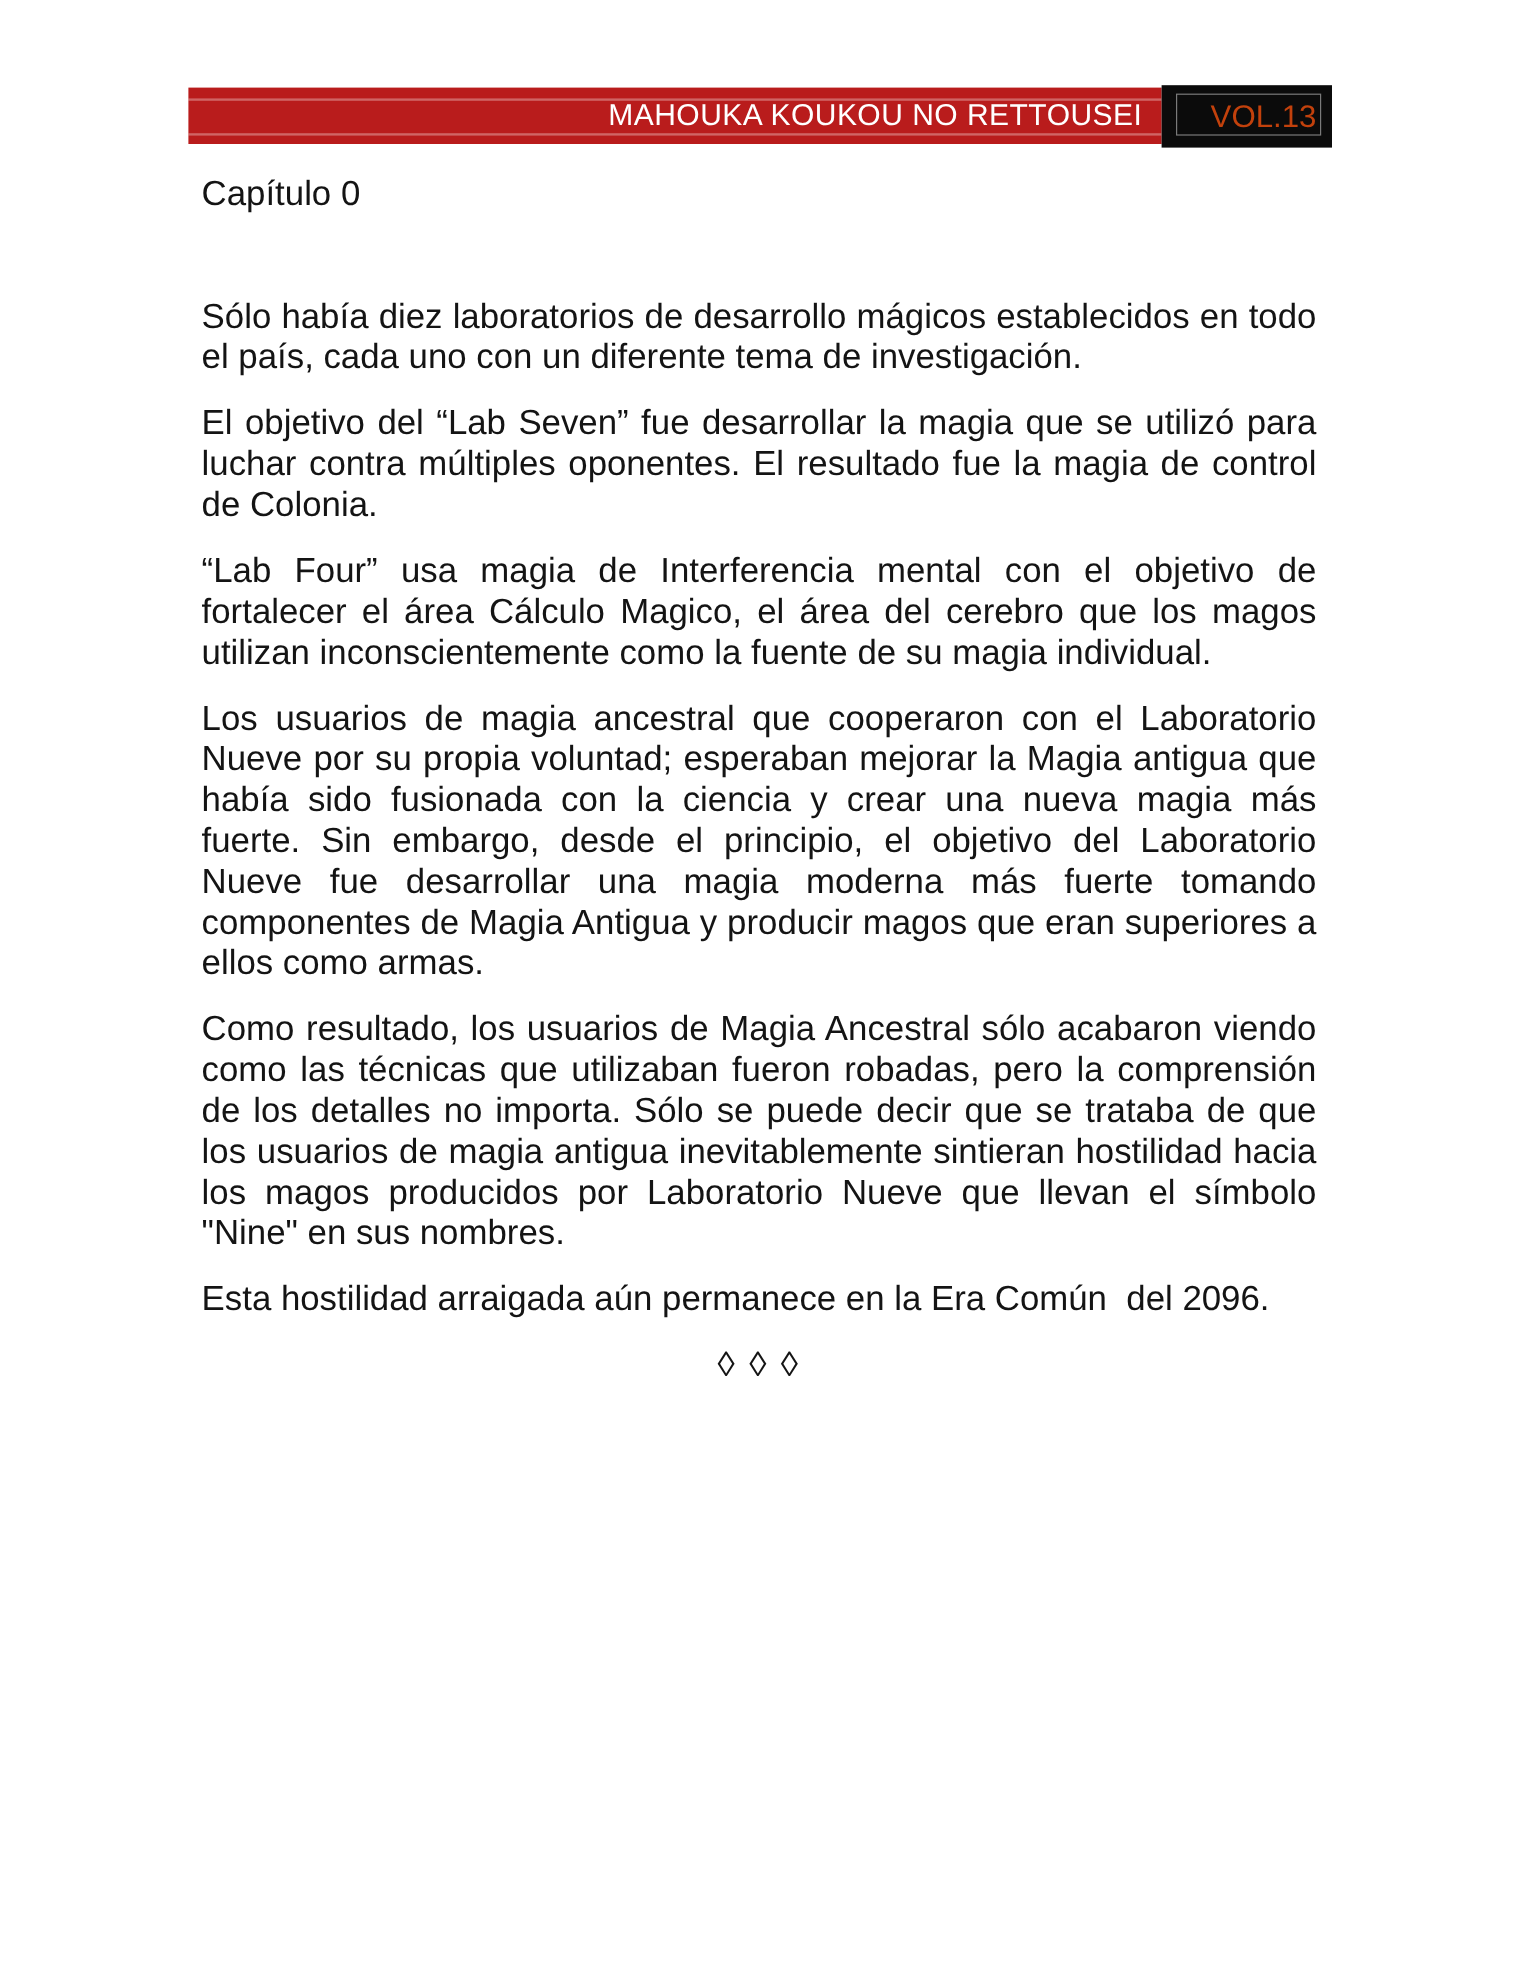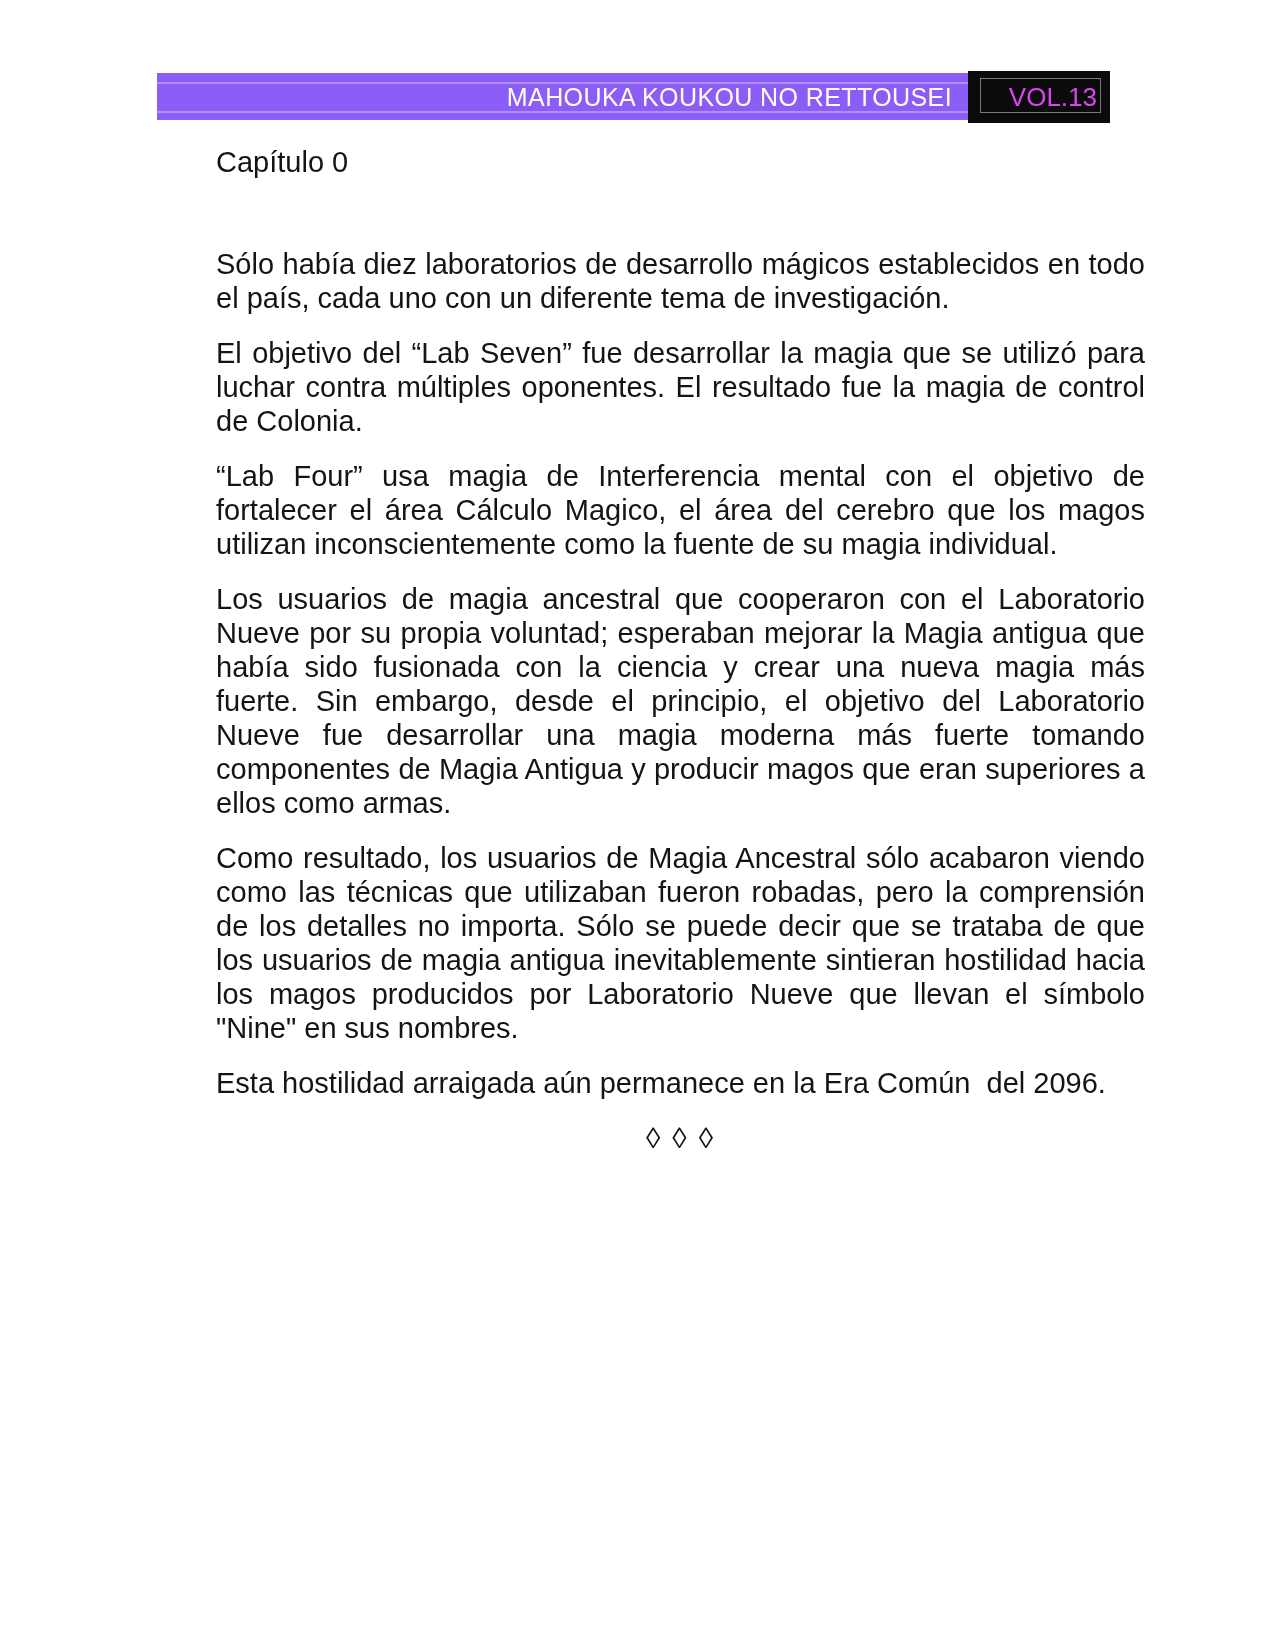--- a/index.html
+++ b/index.html
@@ -23,21 +23,21 @@
     top: 73px;
     left: 157px;
     width: 953px;
     display: flex;
     align-items: flex-start;
   }
   .header-purple {
     position: relative;
     flex: 1 1 auto;
     height: 47px;
-    background: #8b5cf6;
+    background: #b91c1c;
   }
   .header-rule {
     position: absolute;
     left: 0;
     right: 0;
     height: 2px;
     background: rgba(255, 255, 255, 0.32);
   }
   .header-rule.top { top: 9px; }
   .header-rule.bottom { bottom: 7px; }
@@ -65,34 +65,33 @@
     left: 12px;
     right: 9px;
     bottom: 10px;
     border: 1px solid #7a7a7a;
   }
   .header-volume {
     position: absolute;
     right: 13px;
     top: 50%;
     transform: translateY(-50%);
-    color: #d946ef;
+    color: #c2410c;
     font-size: 26px;
     white-space: nowrap;
   }
 
   
   .content {
     position: absolute;
     top: 145px;
     left: 168px;
     width: 929px;
     font-size: 29px;
     line-height: 34px;
-    margin-left: 48px;
   }
   .chapter-title {
     font-size: 29px;
     font-weight: normal;
     margin: 0 0 68px 0;
   }
   .content p {
     margin: 0 0 21px 0;
     text-align: justify;
     hyphens: none;

